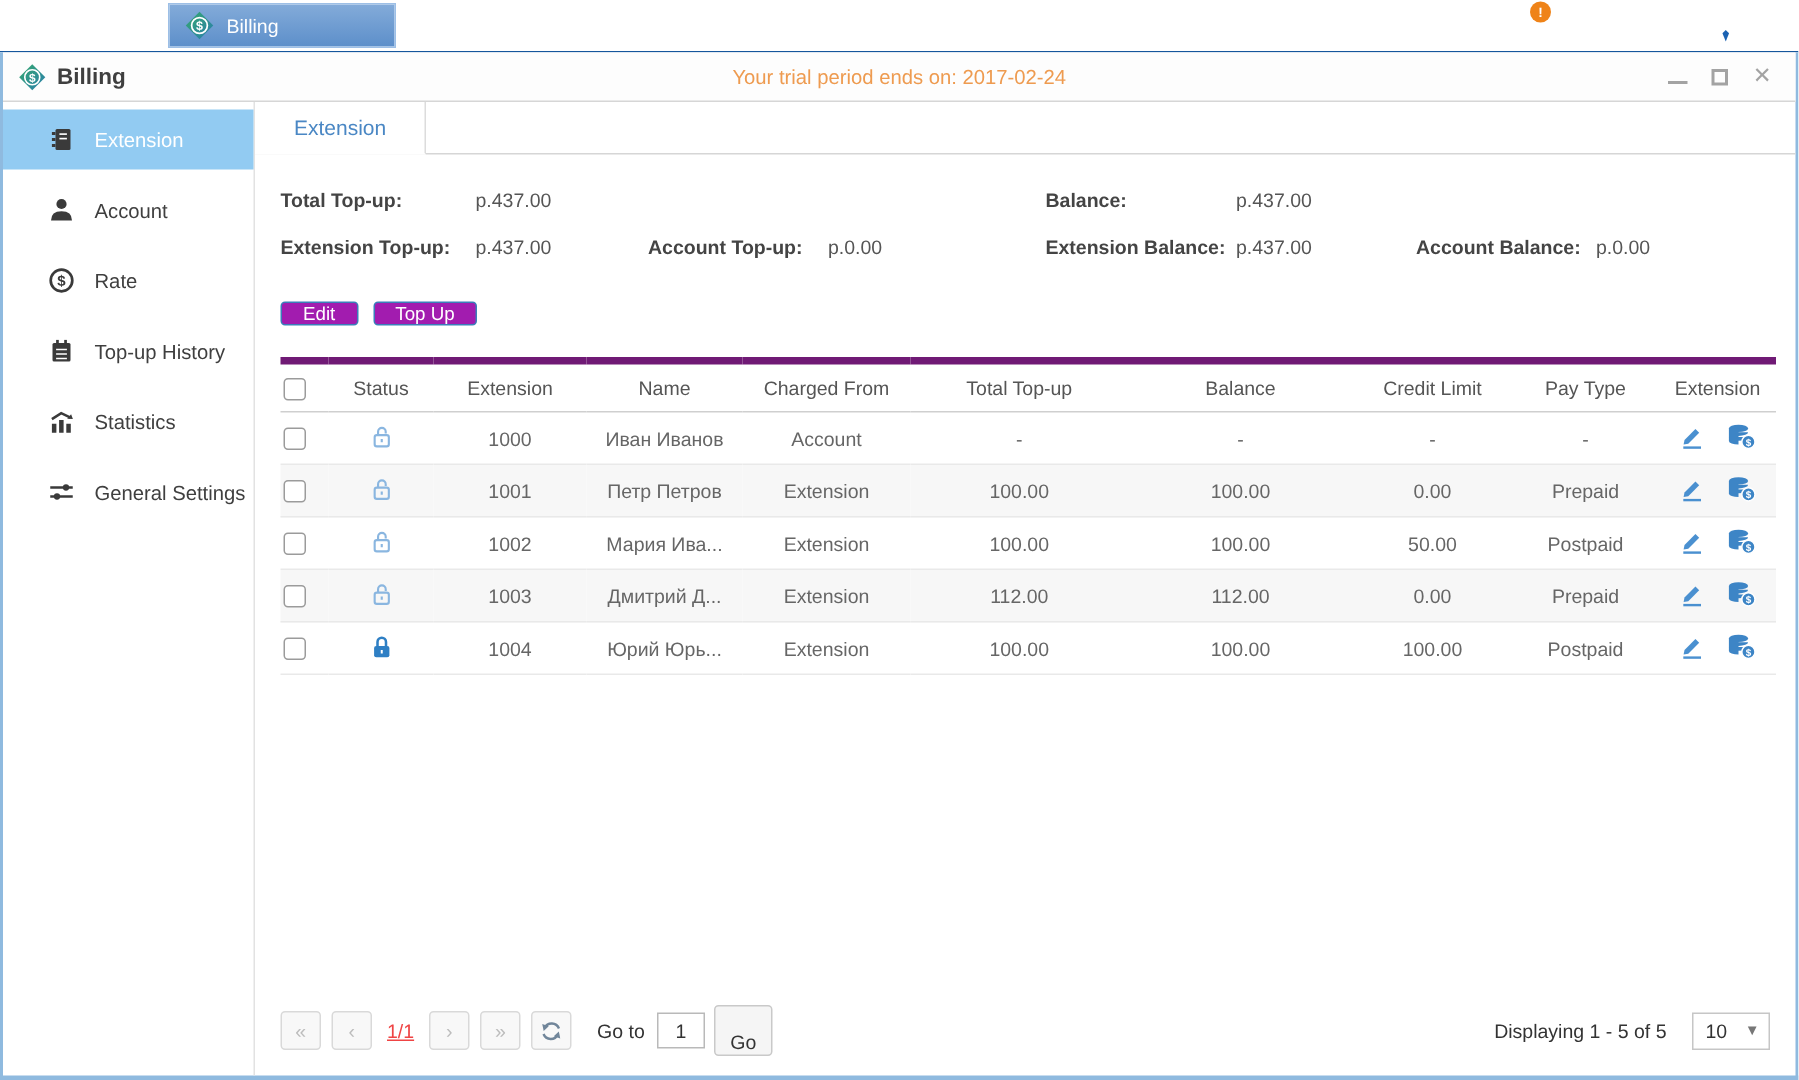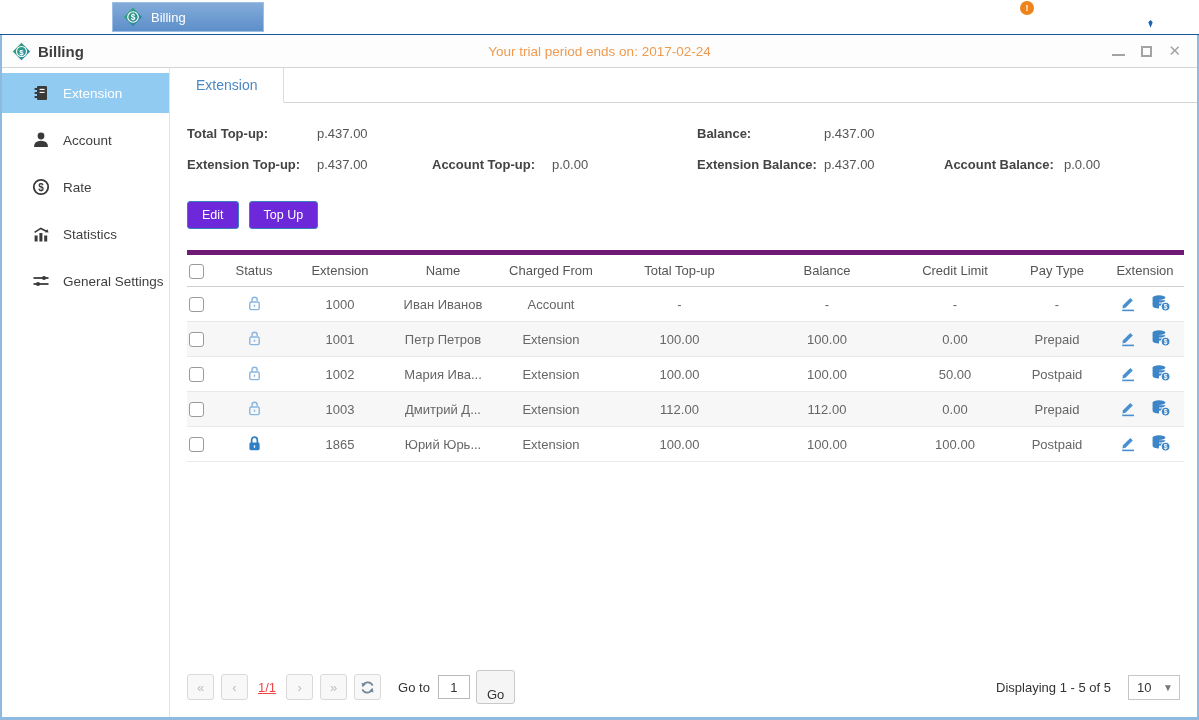--- a/index.html
+++ b/index.html
@@ -52,22 +52,22 @@
     background:#fff; border-right:1px solid #dcdcdc; height:35px; margin-bottom:-1px;
     border-bottom:1px solid #fff; cursor:pointer; }
 
   .summary { padding:15px 17px 0; font-size:13px; }
   .sum-row { display:grid; grid-template-columns:130px 115px 120px 145px 127px 120px 120px 1fr;
     align-items:center; height:31px; }
   .sum-label { font-weight:bold; color:#444; }
   .sum-value { color:#555; }
 
   .toolbar { margin:21px 0 0 17px; display:flex; gap:10px; }
-  .btn { background:#6d28d9; color:#fff; border:1px solid #3a7fba; font-size:12.5px;
-    height:28px; padding:0 14px; border-radius:3px; cursor:pointer;
+  .btn { background:#a21caf; color:#fff; border:1px solid #3a7fba; font-size:12.5px;
+    height:16px; padding:0 14px; border-radius:3px; cursor:pointer;
     font-family:"Liberation Sans", sans-serif; }
 
   table.grid { margin:21px 17px 0; border-collapse:collapse; width:997px; font-size:13px; table-layout:fixed; }
   table.grid th { font-weight:normal; color:#555; height:34px; text-align:center;
     border-top:5px solid #701a75; border-bottom:1px solid #cfcfcf; }
   table.grid td { color:#666; height:35px; text-align:center; border-bottom:1px solid #e9e9e9; }
   table.grid tr.alt td { background:#f7f7f7; }
   .c-check { width:32px; text-align:left !important; }
   th.c-check, td.c-check { padding-left:2px; }
   .checkbox { display:inline-block; width:15px; height:15px; border:1px solid #9b9b9b;
@@ -202,20 +202,33 @@
           <span>Account</span>
         </div>
         <div class="side-item">
           <span style="display:flex;">
             <svg width="18" height="18" viewBox="0 0 18 18">
               <circle cx="9" cy="9" r="7.2" fill="none" stroke="#3a3a3a" stroke-width="1.8"></circle>
               <text x="9" y="12.8" text-anchor="middle" font-size="10" font-weight="bold" fill="#3a3a3a">$</text>
             </svg>
           </span>
           <span>Rate</span>
+        </div>
+        <div class="side-item">
+          <span style="display:flex;">
+            <svg width="18" height="18" viewBox="0 0 18 18" fill="#3a3a3a">
+              <rect x="3" y="3.6" width="12" height="12.4" rx="1"></rect>
+              <rect x="5.4" y="1.6" width="1.8" height="3.4"></rect>
+              <rect x="10.8" y="1.6" width="1.8" height="3.4"></rect>
+              <line x1="5.4" y1="8" x2="12.6" y2="8" stroke="#fff" stroke-width="1.1"></line>
+              <line x1="5.4" y1="11" x2="12.6" y2="11" stroke="#fff" stroke-width="1.1"></line>
+              <line x1="5.4" y1="14" x2="12.6" y2="14" stroke="#fff" stroke-width="1.1"></line>
+            </svg>
+          </span>
+          <span>Top-up History</span>
         </div>
         <div class="side-item">
           <span style="display:flex;">
             <svg width="18" height="18" viewBox="0 0 18 18" fill="#3a3a3a">
               <rect x="2.6" y="10.5" width="3" height="6"></rect>
               <rect x="7.4" y="8" width="3" height="8.5"></rect>
               <rect x="12.2" y="10.5" width="3" height="6"></rect>
               <polyline points="2.6,7.4 8.8,3.4 15,6.4" fill="none" stroke="#3a3a3a" stroke-width="1.7"></polyline>
               <polygon points="16.6,7.4 12.8,7.2 15.4,4.2" fill="#3a3a3a"></polygon>
             </svg>
@@ -403,21 +416,21 @@
                     <text x="14.6" y="15.2" text-anchor="middle" font-size="6.6" font-weight="bold" fill="#fff">$</text>
                   </svg></span></td>
             </tr>
             <tr>
               <td class="c-check"><span class="checkbox"></span></td>
               <td><span><svg width="17" height="18" viewBox="0 0 18 18">
                     <path d="M6 9 V5.8 a3 3 0 0 1 6 0 V9" fill="none" stroke="#2e7fc4" stroke-width="1.8"></path>
                     <rect x="3.6" y="8.6" width="10.8" height="8" rx="1.5" fill="#2e7fc4"></rect>
                     <line x1="9" y1="11.4" x2="9" y2="14" stroke="#fff" stroke-width="1.4"></line>
                   </svg></span></td>
-              <td>1865</td>
+              <td>1004</td>
               <td>Юрий Юрь...</td>
               <td>Extension</td>
               <td>100.00</td>
               <td>100.00</td>
               <td>100.00</td>
               <td>Postpaid</td>
               <td class="ops"><span class="op"><svg width="18" height="18" viewBox="0 0 18 18" fill="#4a90d0">
                     <path d="M4 11.3 L11.3 4 L13.8 6.5 L6.5 13.8 L3.4 14.4 Z"></path>
                     <rect x="3.2" y="15.6" width="11.8" height="1.6"></rect>
                   </svg></span><span class="op"><svg width="20" height="18" viewBox="0 0 20 18" fill="#3d85c6">

